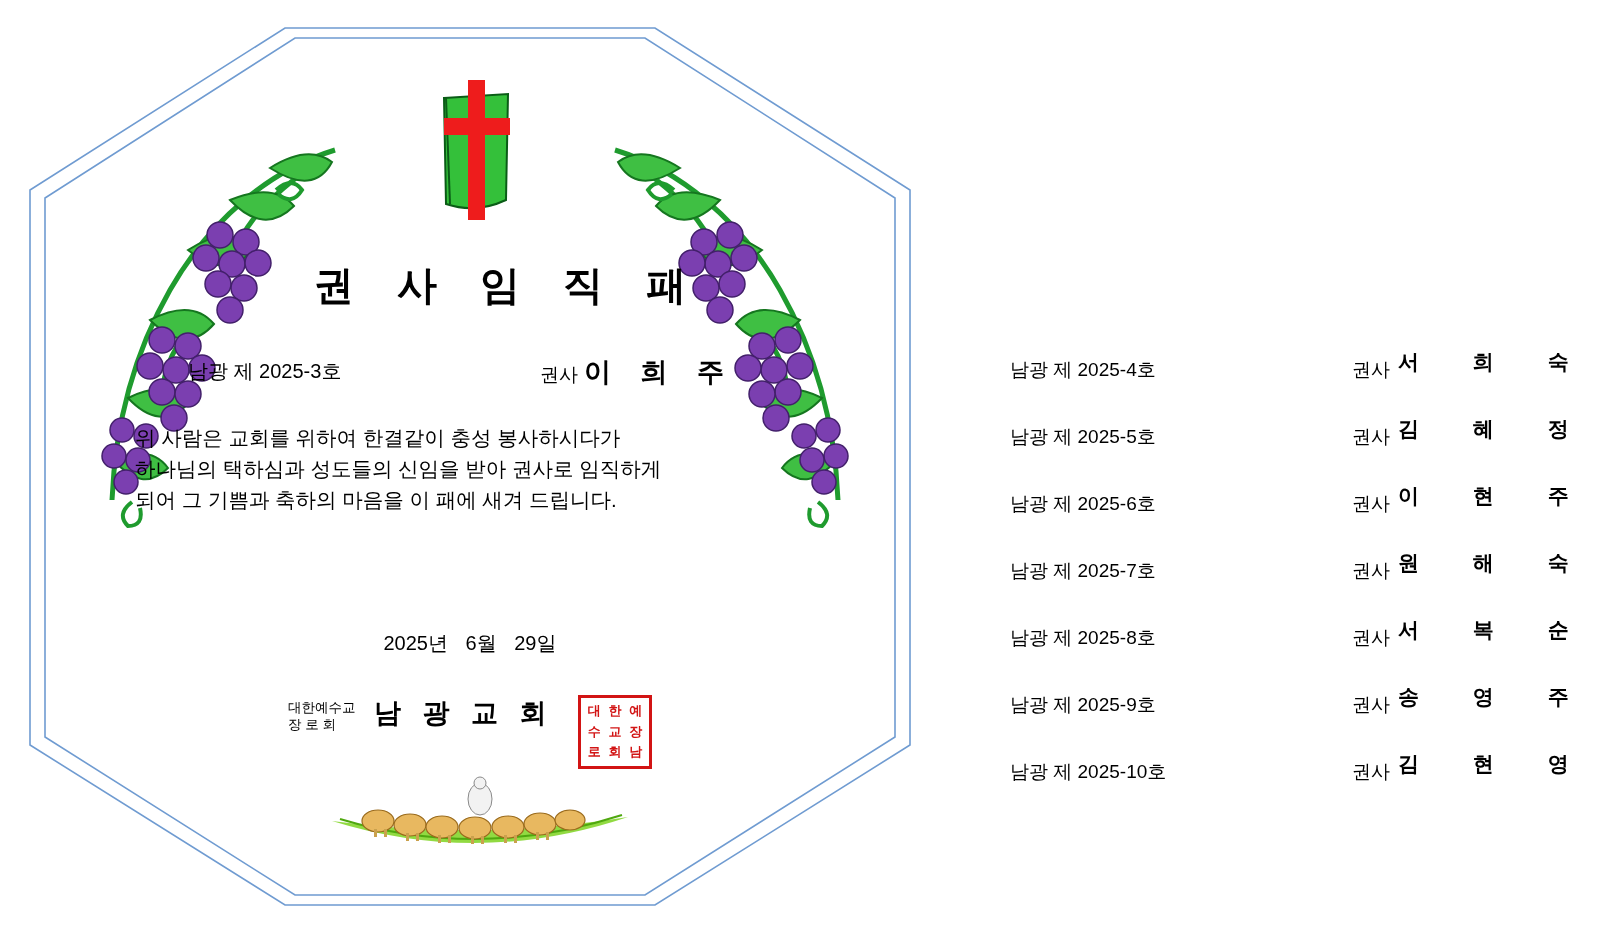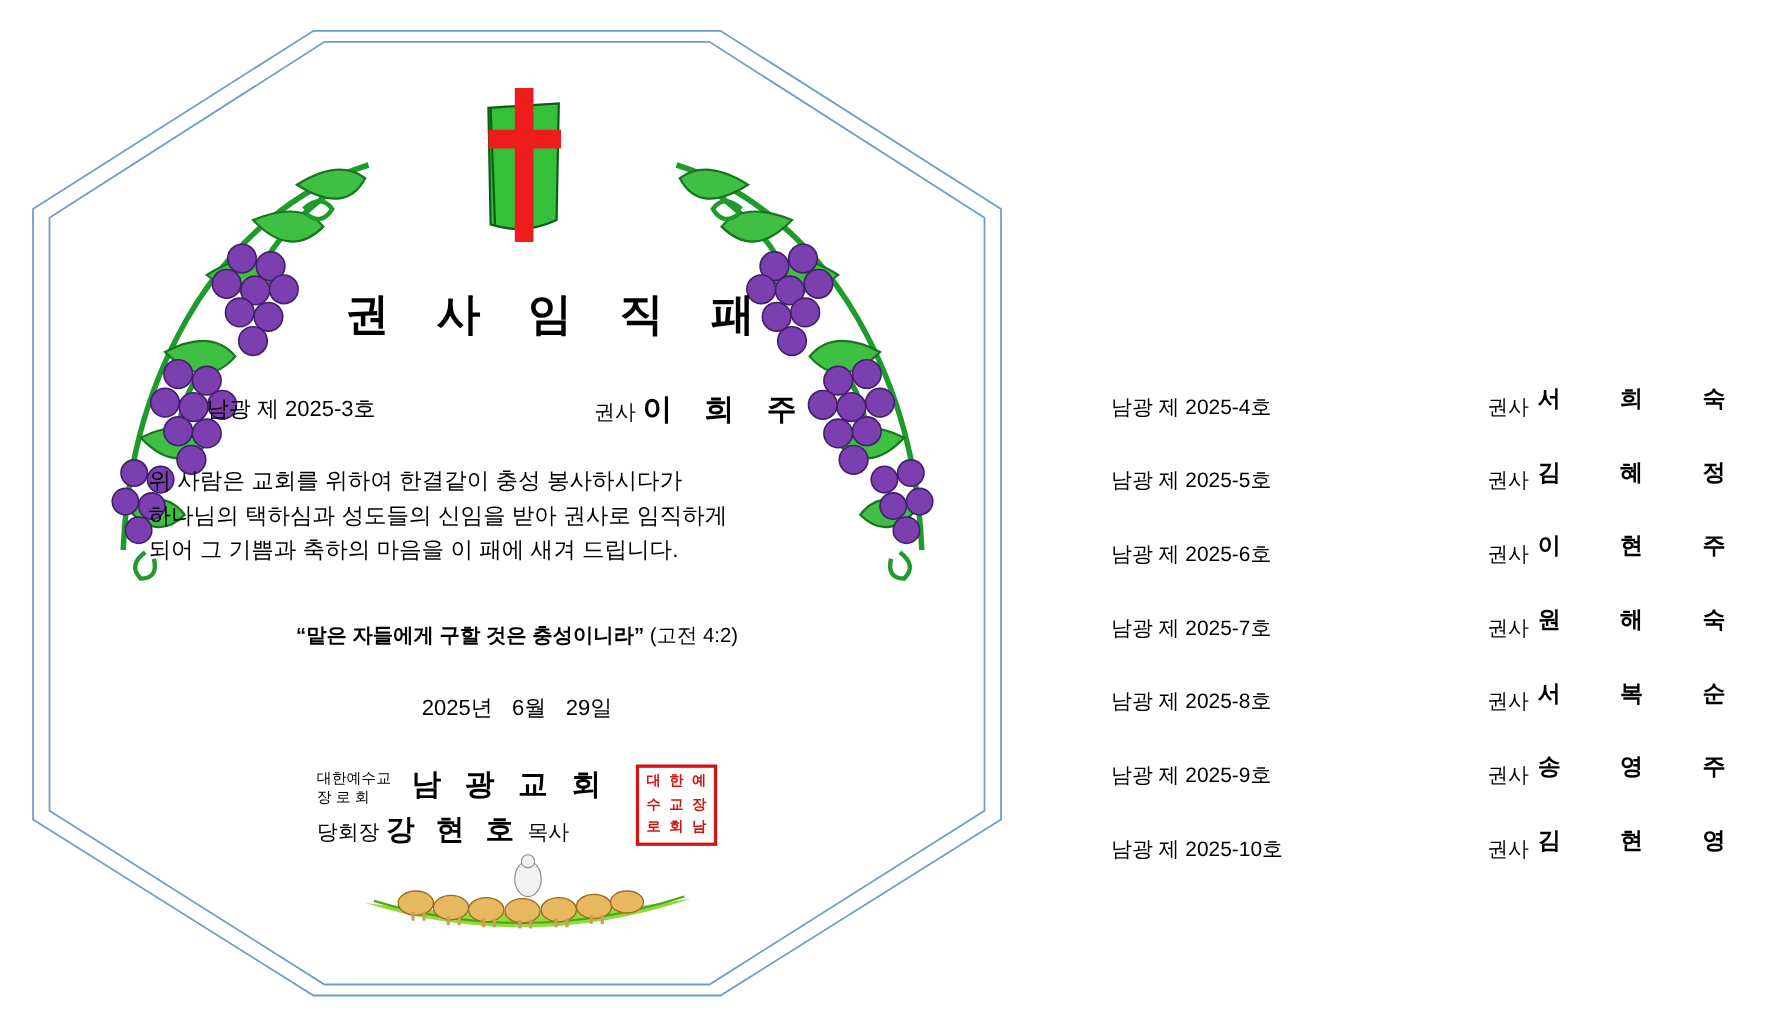--- a/index.html
+++ b/index.html
@@ -377,40 +377,33 @@
       <span class="rank">권사</span><span class="name">이 희 주</span>
     </div>
   </div>
 
   <div id="body-text">
     <div class="ln1">위  사람은  교회를  위하여  한결같이  충성  봉사하시다가</div>
     <div>하나님의  택하심과  성도들의  신임을  받아  권사로  임직하게</div>
     <div>되어  그  기쁨과  축하의  마음을  이  패에  새겨  드립니다.</div>
   </div>
 
-  <div id="verse">
-    <span class="q">“맡은 자들에게 구할 것은 충성이니라”</span>
-    <span>(고전  4:2)</span>
-  </div>
 
   <div id="date-line">
     <span>2025년</span>
     <span>6월</span>
     <span>29일</span>
   </div>
 
   <div id="signature">
     <div id="denomination">
       <div>대한예수교</div>
       <div>장 로 회</div>
     </div>
     <div id="church-name">남 광 교 회</div>
-    <div id="pastor-line">
-      <span class="role">당회장</span><span class="pname">강 현 호</span><span class="ptitle">목사</span>
-    </div>
     <div id="seal">
       <div id="seal-grid">
         <div>대</div>
         <div>한</div>
         <div>예</div>
         <div>수</div>
         <div>교</div>
         <div>장</div>
         <div>로</div>
         <div>회</div>

